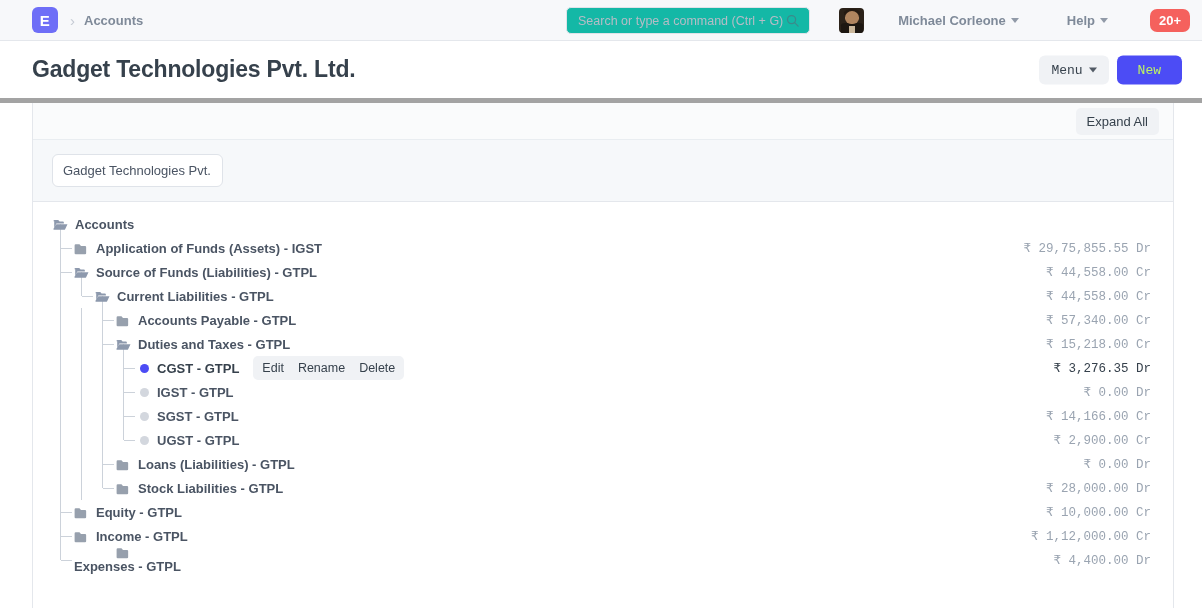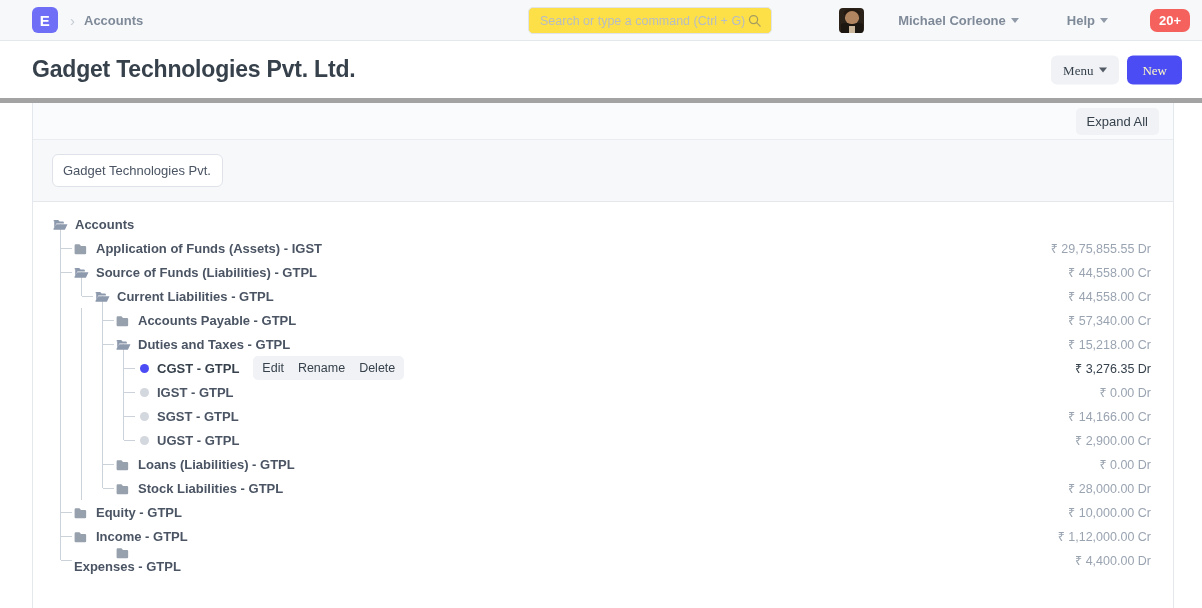--- a/index.html
+++ b/index.html
@@ -41,23 +41,23 @@
   }
   .crumb-link {
     font-size: 13px;
     font-weight: bold;
     color: #7f8a99;
   }
   .nav-spacer { flex: 1 1 auto; }
 
   .searchbox {
     position: absolute;
-    left: 528px; top: 7px;
+    left: 566px; top: 7px;
     width: 244px; height: 27px;
-    background: #fde047;
+    background: #14b8a6;
     border: 1px solid #e0e3e9;
     border-radius: 5px;
     display: flex; align-items: center;
     padding: 0 9px;
   }
   .searchbox input {
     flex: 1 1 auto;
     border: 0; outline: 0; background: transparent;
     font-family: "Liberation Sans", sans-serif;
     font-size: 12.5px;
@@ -145,40 +145,40 @@
     font-weight: bold;
     color: #36414c;
     letter-spacing: -0.2px;
   }
   .head-actions {
     position: absolute; right: 20px; top: 50%;
     transform: translateY(-50%);
     display: flex; align-items: center; gap: 8px;
   }
   .btn {
-    font-family: Liberation Serif, serif;
+    font-family: Liberation Mono, monospace;
     font-size: 13px;
     border: 0; border-radius: 6px;
     padding: 8px 12px;
     cursor: pointer;
     line-height: 1;
     white-space: nowrap;
     text-align: center;
   }
   .btn-default {
     background: #f0f2f5;
     color: #36414c;
     display: inline-flex; align-items: center; gap: 6px;
   }
   .btn-default .caret { border-top-color: #36414c; }
   .btn-primary {
     background: #4C4CF5;
-    color: #fef9c3;
+    color: #bef264;
     font-weight: normal;
-    padding: 8px 15px;
+    padding: 8px 21px;
   }
 
   
   .page-body {
     height: 505px;
     background: #ffffff;
     padding-left: 32px;
     padding-right: 28px;
   }
   .container {
@@ -291,20 +291,21 @@
     line-height: 1;
     border-radius: 4px;
   }
   .balance {
     position: absolute;
     right: 22px; top: 50%;
     transform: translateY(-50%);
     font-size: 12.5px;
     color: #9aa4b1;
     white-space: nowrap;
+    font-family: Liberation Mono, monospace;
   }
   .balance.strong { color: #36414c; }
 </style>
 </head>
 <body>
 
 <div class="navbar">
   <div class="brand-logo">E</div>
   <span class="crumb-sep">›</span>
   <span class="crumb-link">Accounts</span>

